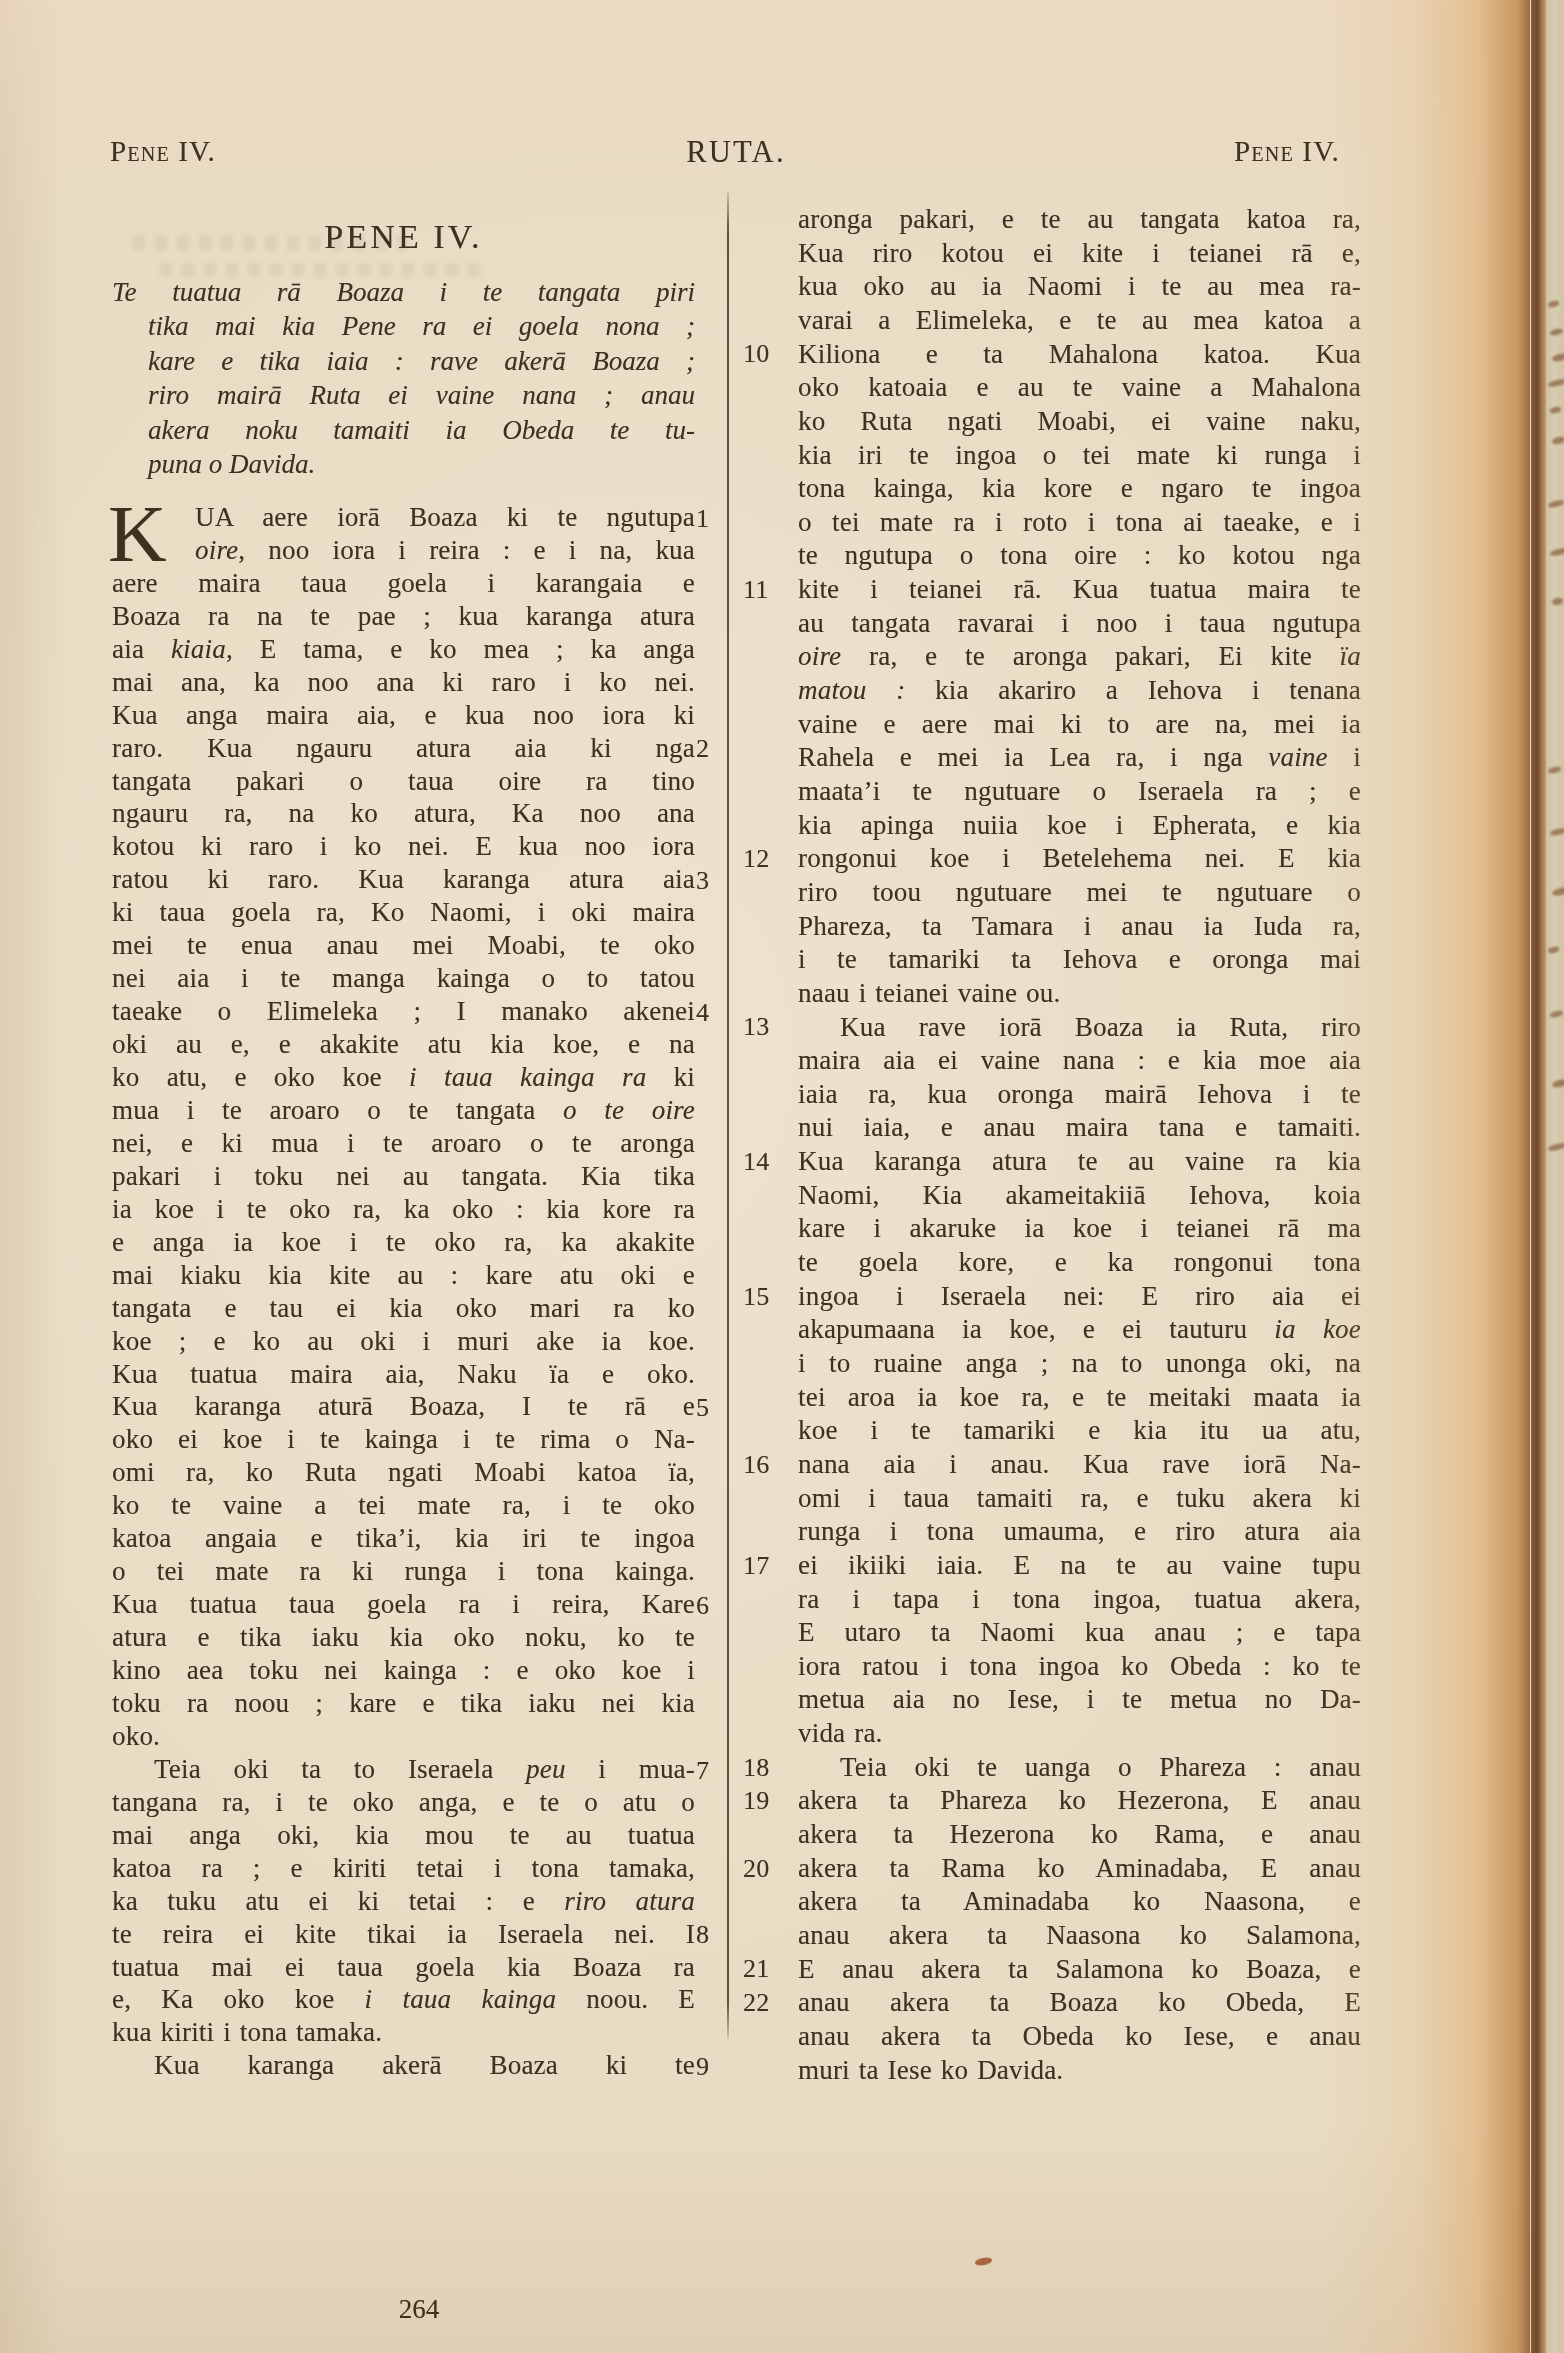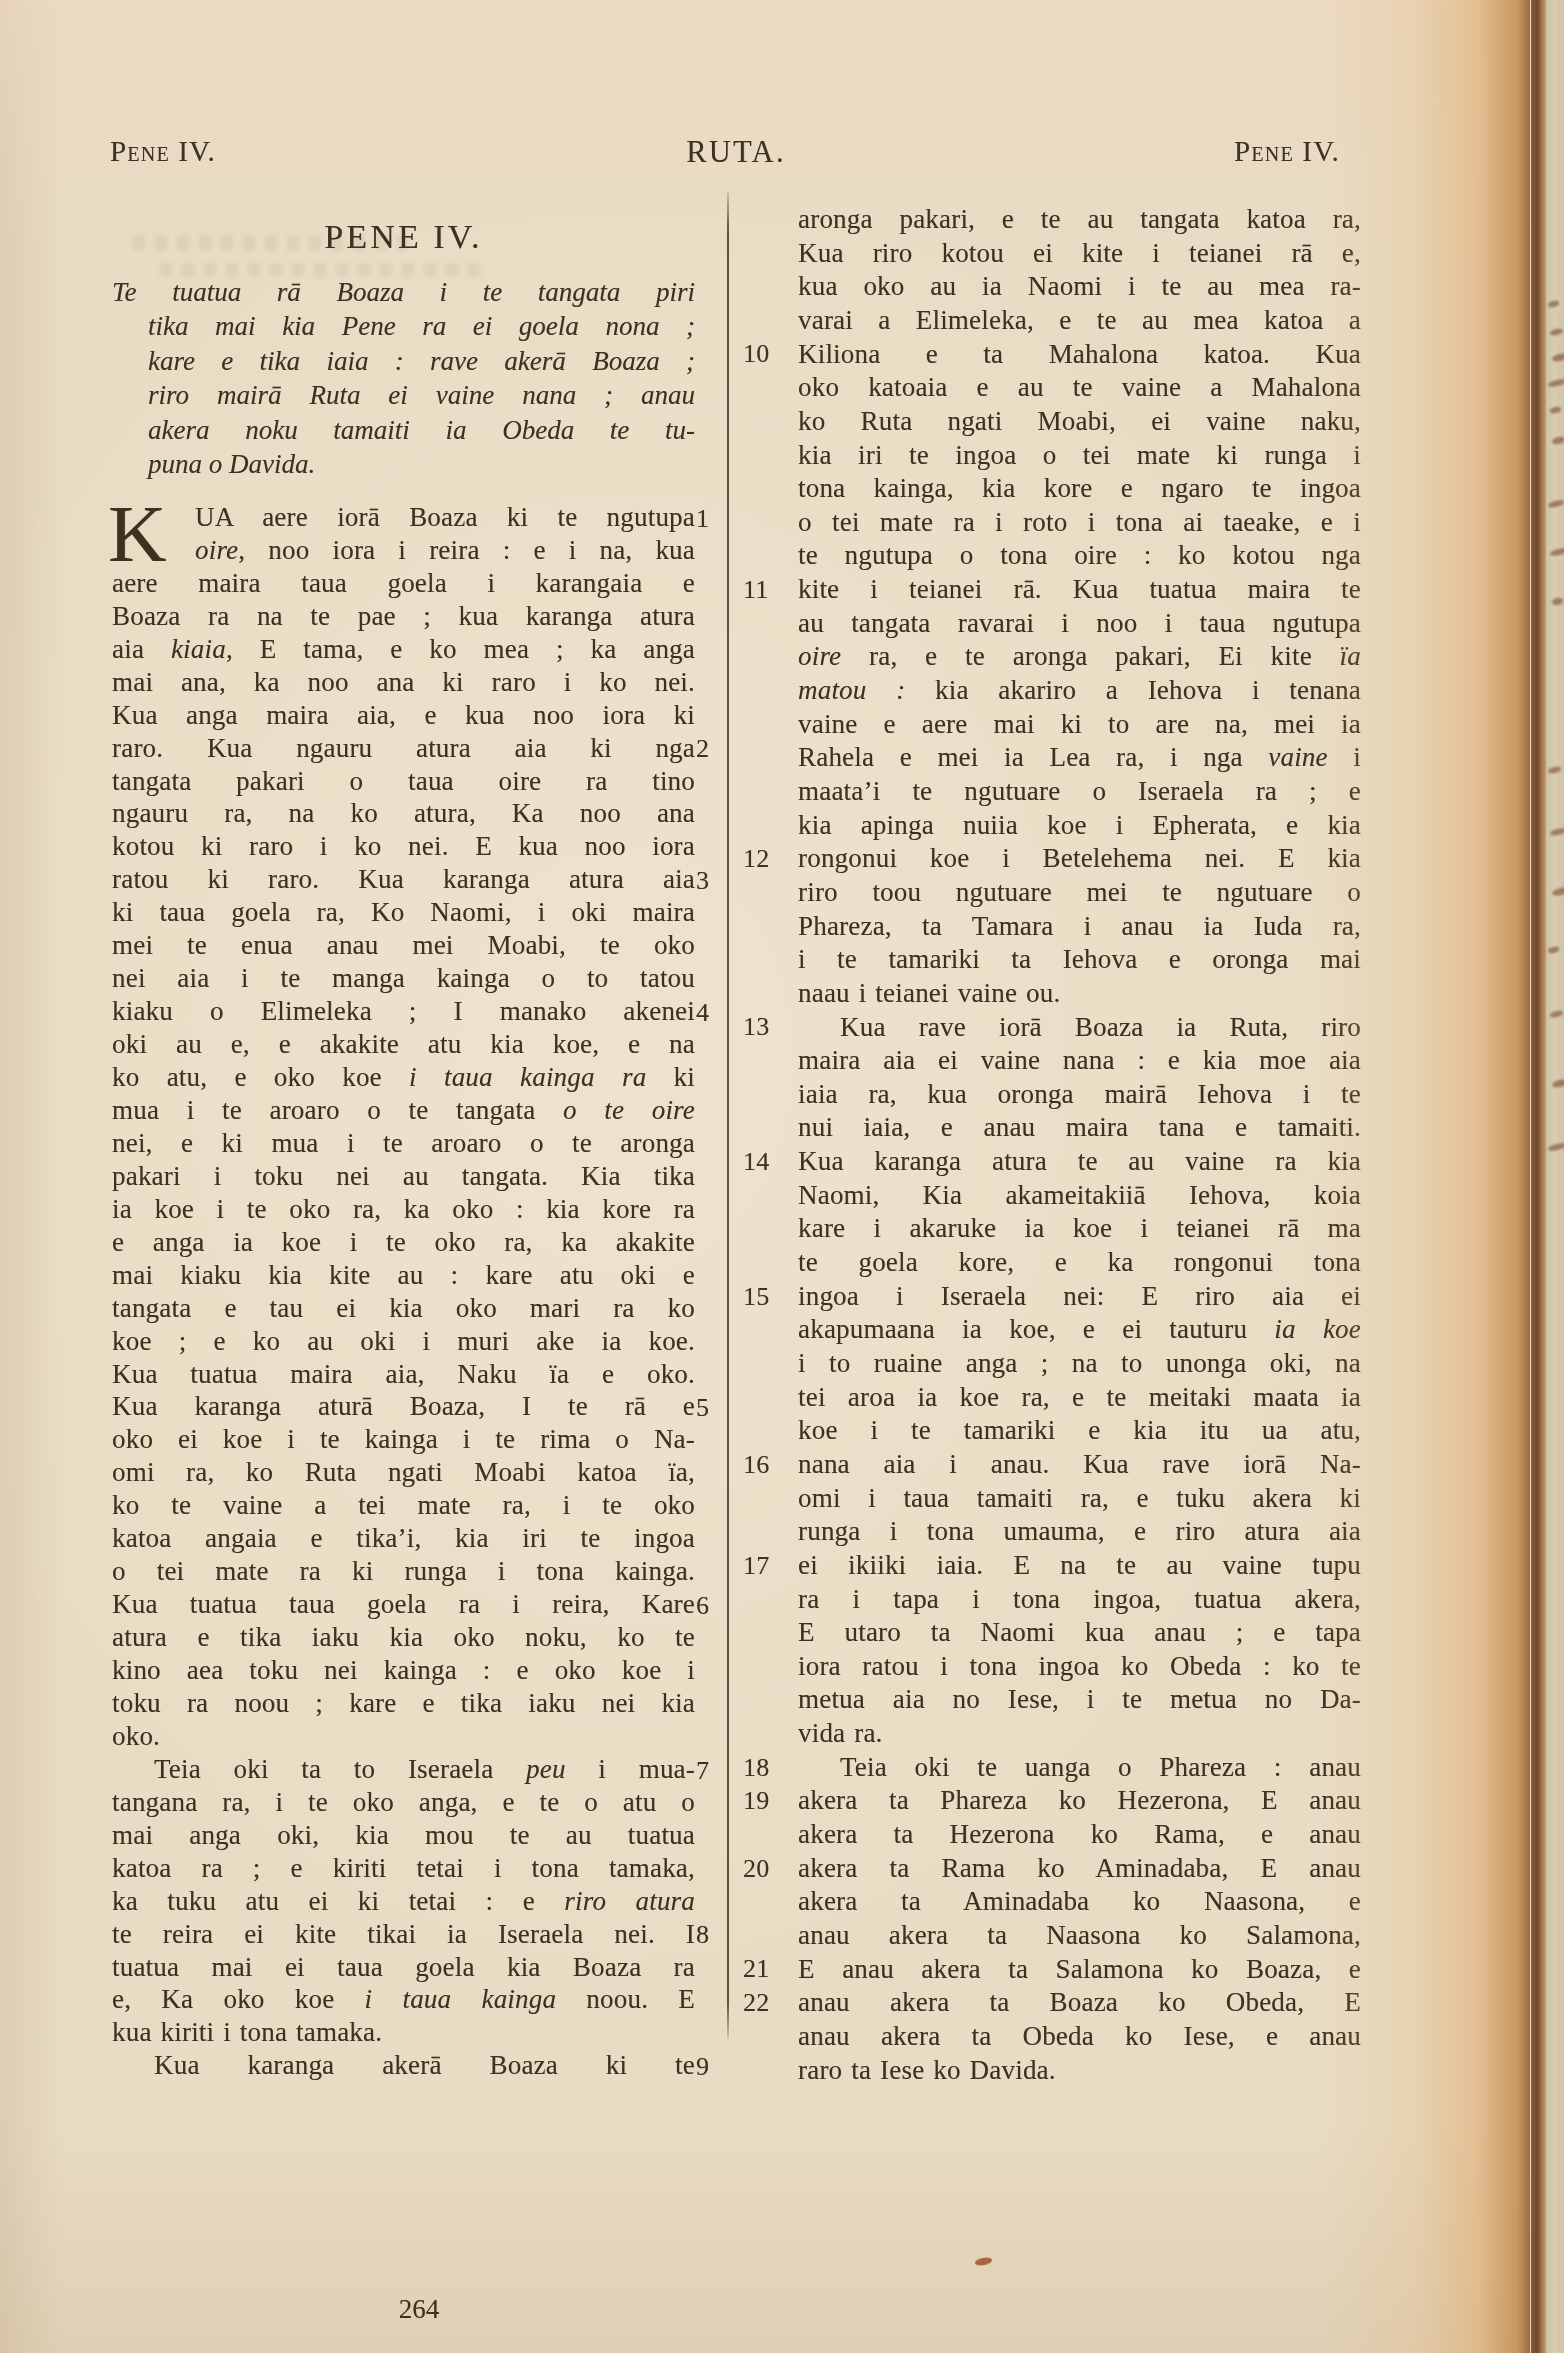--- a/index.html
+++ b/index.html
@@ -103,21 +103,21 @@
       <div class="tl just" style="top: 165px;">mai ana, ka noo ana ki raro i ko nei.</div>
       <div class="tl just" style="top: 198px;">Kua anga maira aia, e kua noo iora ki</div>
       <div class="tl just" style="top: 231px;">raro.  Kua ngauru atura aia ki nga</div>
       <div class="tl just" style="top: 264px;">tangata pakari o taua oire ra tino</div>
       <div class="tl just" style="top: 296px;">ngauru ra, na ko atura, Ka noo ana</div>
       <div class="tl just" style="top: 329px;">kotou ki raro i ko nei.  E kua noo iora</div>
       <div class="tl just" style="top: 362px;">ratou ki raro.  Kua karanga atura aia</div>
       <div class="tl just" style="top: 395px;">ki taua goela ra, Ko Naomi, i oki maira</div>
       <div class="tl just" style="top: 428px;">mei te enua anau mei Moabi, te oko</div>
       <div class="tl just" style="top: 461px;">nei aia i te manga kainga o to tatou</div>
-      <div class="tl just" style="top: 494px;">kiaku o Elimeleka ; I manako akenei</div>
+      <div class="tl just" style="top: 494px;">taeake o Elimeleka ; I manako akenei</div>
       <div class="tl just" style="top: 527px;">oki au e, e akakite atu kia koe, e na</div>
       <div class="tl just" style="top: 560px;">ko atu, e oko koe <i>i taua kainga ra</i> ki</div>
       <div class="tl just" style="top: 593px;">mua i te aroaro o te tangata <i>o te oire</i></div>
       <div class="tl just" style="top: 626px;">nei, e ki mua i te aroaro o te aronga</div>
       <div class="tl just" style="top: 659px;">pakari i toku nei au tangata.  Kia tika</div>
       <div class="tl just" style="top: 692px;">ia koe i te oko ra, ka oko :  kia kore ra</div>
       <div class="tl just" style="top: 725px;">e anga ia koe i te oko ra, ka akakite</div>
       <div class="tl just" style="top: 758px;">mai kiaku kia kite au :  kare atu oki e</div>
       <div class="tl just" style="top: 791px;">tangata e tau ei kia oko mari ra ko</div>
       <div class="tl just" style="top: 824px;">koe ;  e ko au oki i muri ake ia koe.</div>
@@ -203,21 +203,21 @@
       <div class="tl" style="top: 1514px;">vida ra.</div>
       <div class="tl just pind" style="top: 1548px;">Teia oki te uanga o Phareza :  anau</div>
       <div class="tl just" style="top: 1581px;">akera ta Phareza ko Hezerona, E anau</div>
       <div class="tl just" style="top: 1615px;">akera ta Hezerona ko Rama, e anau</div>
       <div class="tl just" style="top: 1649px;">akera ta Rama ko Aminadaba, E anau</div>
       <div class="tl just" style="top: 1682px;">akera ta Aminadaba ko Naasona, e</div>
       <div class="tl just" style="top: 1716px;">anau akera ta Naasona ko Salamona,</div>
       <div class="tl just" style="top: 1750px;">E anau akera ta Salamona ko Boaza, e</div>
       <div class="tl just" style="top: 1783px;">anau akera ta Boaza ko Obeda, E</div>
       <div class="tl just" style="top: 1817px;">anau akera ta Obeda ko Iese, e anau</div>
-      <div class="tl" style="top: 1851px;">raro ta Iese ko Davida.</div>
+      <div class="tl" style="top: 1851px;">muri ta Iese ko Davida.</div>
       <span class="vnum vn-right" style="top: 135px;">10</span>
       <span class="vnum vn-right" style="top: 371px;">11</span>
       <span class="vnum vn-right" style="top: 640px;">12</span>
       <span class="vnum vn-right" style="top: 808px;">13</span>
       <span class="vnum vn-right" style="top: 943px;">14</span>
       <span class="vnum vn-right" style="top: 1078px;">15</span>
       <span class="vnum vn-right" style="top: 1246px;">16</span>
       <span class="vnum vn-right" style="top: 1347px;">17</span>
       <span class="vnum vn-right" style="top: 1549px;">18</span>
       <span class="vnum vn-right" style="top: 1582px;">19</span>

